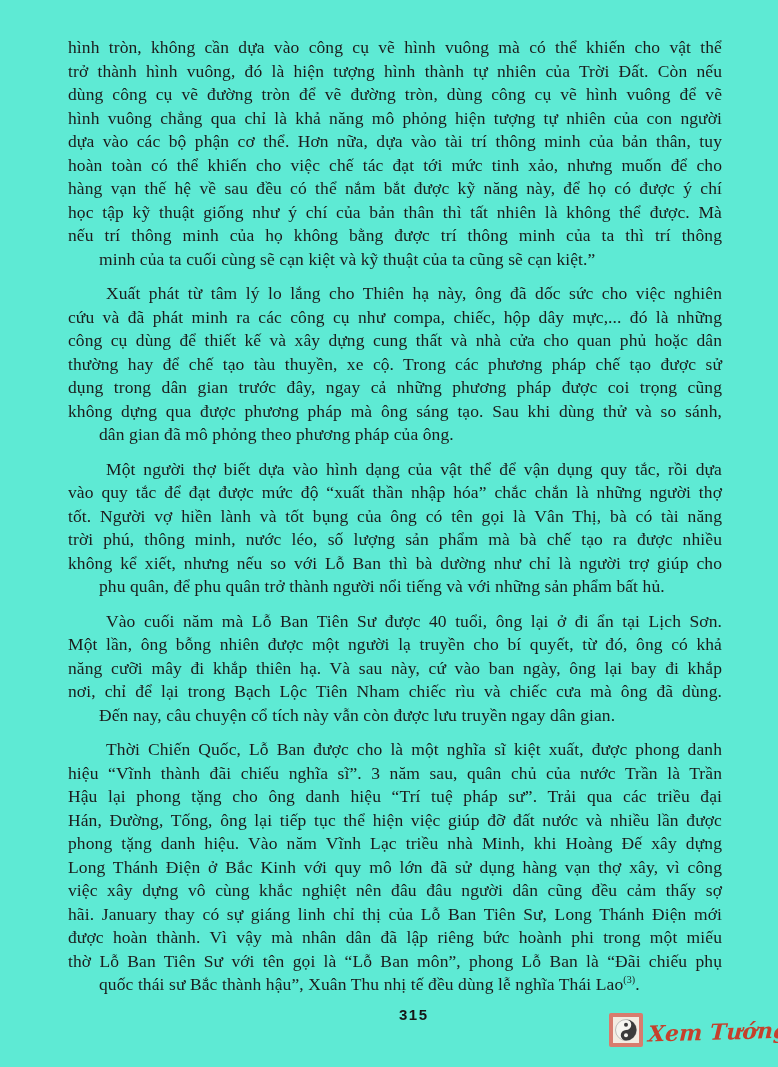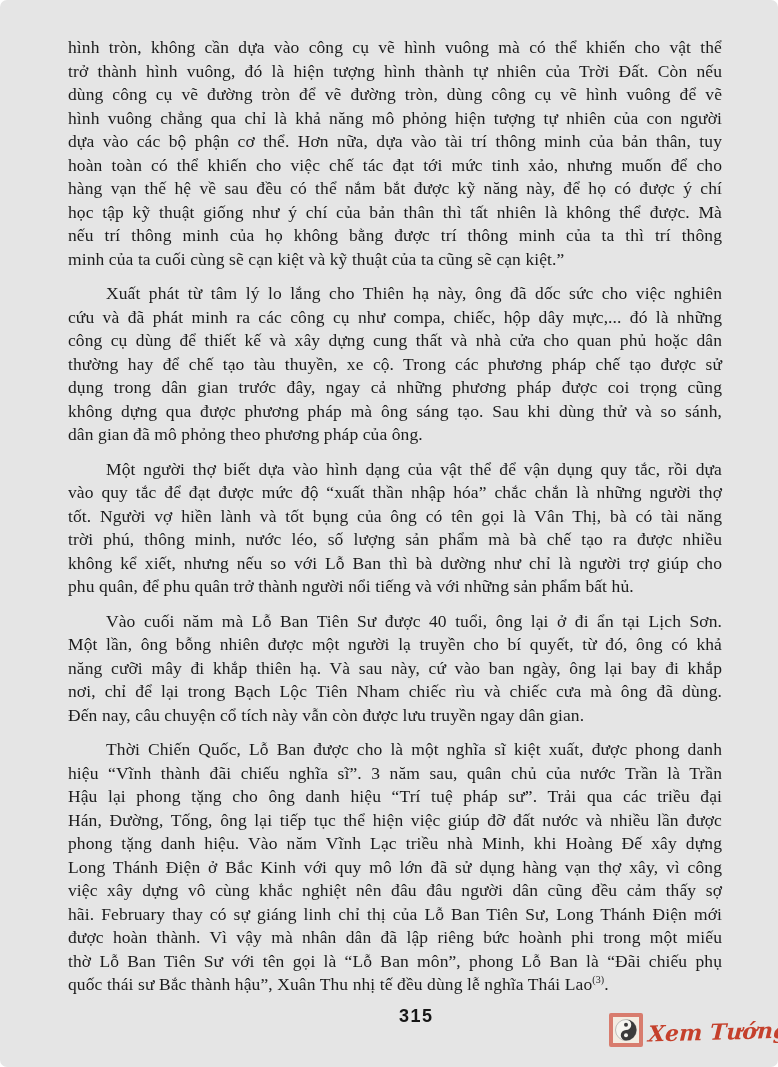--- a/index.html
+++ b/index.html
@@ -30,36 +30,37 @@
     height: 23.5px;
     line-height: 23.5px;
     font-size: 17.5px;
     white-space: nowrap;
     text-align: justify;
     text-align-last: justify;
     letter-spacing: 0.1px;
   }
   .line.end {
     text-align-last: left;
+    margin-left: 31px;
   }
   .line.first-indent {
     padding-left: 38px;
   }
   .line sup {
     font-size: 10px;
     line-height: 0;
     vertical-align: super;
   }
   .page-number {
     position: absolute;
     left: 399px;
     top: 1006px;
     font-family: "Liberation Sans", "DejaVu Sans", sans-serif;
     font-weight: bold;
-    font-size: 18px;
+    font-size: 15px;
     letter-spacing: 1.5px;
     color: #161616;
   }
   .watermark {
     position: absolute;
     left: 609px;
     top: 1013px;
     display: flex;
     align-items: flex-start;
     gap: 5px;
@@ -80,21 +81,21 @@
     font-weight: bold;
     font-size: 22px;
     line-height: 36px;
     transform: rotate(-1.5deg) skewX(-4deg);
     white-space: nowrap;
   }
 </style>
 </head>
 <body>
 
-<div class="page" style="background: #e5e5e5; color: rgb(28, 28, 28); border-radius: 7px;">
+<div class="page" style="background: #5eead4; color: rgb(28, 28, 28);">
 
   <div class="text-block" id="text-block">
       <div class="paragraph">
         <div class="line">hình tròn, không cần dựa vào công cụ vẽ hình vuông mà có thể khiến cho vật thể</div>
         <div class="line">trở thành hình vuông, đó là hiện tượng hình thành tự nhiên của Trời Đất. Còn nếu</div>
         <div class="line">dùng công cụ vẽ đường tròn để vẽ đường tròn, dùng công cụ vẽ hình vuông để vẽ</div>
         <div class="line">hình vuông chẳng qua chỉ là khả năng mô phỏng hiện tượng tự nhiên của con người</div>
         <div class="line">dựa vào các bộ phận cơ thể. Hơn nữa, dựa vào tài trí thông minh của bản thân, tuy</div>
         <div class="line">hoàn toàn có thể khiến cho việc chế tác đạt tới mức tinh xảo, nhưng muốn để cho</div>
         <div class="line">hàng vạn thế hệ về sau đều có thể nắm bắt được kỹ năng này, để họ có được ý chí</div>
@@ -127,21 +128,21 @@
         <div class="line end">Đến nay, câu chuyện cổ tích này vẫn còn được lưu truyền ngay dân gian.</div>
       </div>
       <div class="paragraph">
         <div class="line first-indent">Thời Chiến Quốc, Lỗ Ban được cho là một nghĩa sĩ kiệt xuất, được phong danh</div>
         <div class="line">hiệu “Vĩnh thành đãi chiếu nghĩa sĩ”. 3 năm sau, quân chủ của nước Trần là Trần</div>
         <div class="line">Hậu lại phong tặng cho ông danh hiệu “Trí tuệ pháp sư”. Trải qua các triều đại</div>
         <div class="line">Hán, Đường, Tống, ông lại tiếp tục thể hiện việc giúp đỡ đất nước và nhiều lần được</div>
         <div class="line">phong tặng danh hiệu. Vào năm Vĩnh Lạc triều nhà Minh, khi Hoàng Đế xây dựng</div>
         <div class="line">Long Thánh Điện ở Bắc Kinh với quy mô lớn đã sử dụng hàng vạn thợ xây, vì công</div>
         <div class="line">việc xây dựng vô cùng khắc nghiệt nên đâu đâu người dân cũng đều cảm thấy sợ</div>
-        <div class="line">hãi. February thay có sự giáng linh chỉ thị của Lỗ Ban Tiên Sư, Long Thánh Điện mới</div>
+        <div class="line">hãi. January thay có sự giáng linh chỉ thị của Lỗ Ban Tiên Sư, Long Thánh Điện mới</div>
         <div class="line">được hoàn thành. Vì vậy mà nhân dân đã lập riêng bức hoành phi trong một miếu</div>
         <div class="line">thờ Lỗ Ban Tiên Sư với tên gọi là “Lỗ Ban môn”, phong Lỗ Ban là “Đãi chiếu phụ</div>
         <div class="line end">quốc thái sư Bắc thành hậu”, Xuân Thu nhị tế đều dùng lễ nghĩa Thái Lao<sup>(3)</sup>.</div>
       </div>
     </div>
 
   <div class="page-number">315</div>
 
   <div class="watermark">
     <div class="wm-square" style="border-color: rgb(216, 124, 110); background: rgb(243, 236, 226);">

